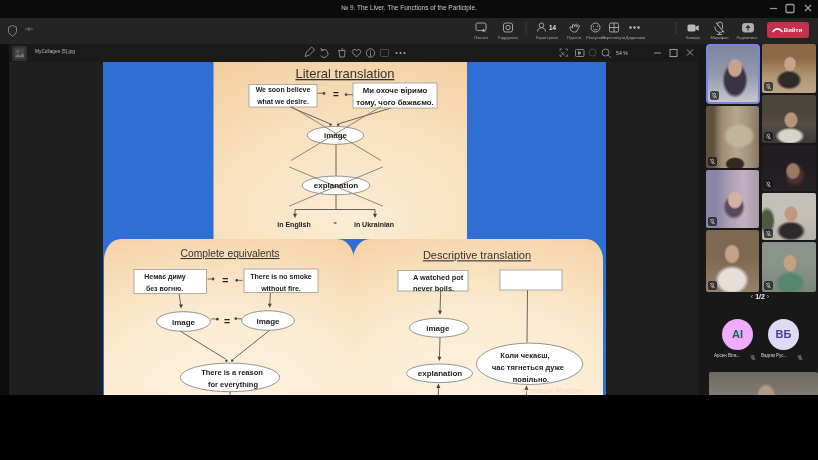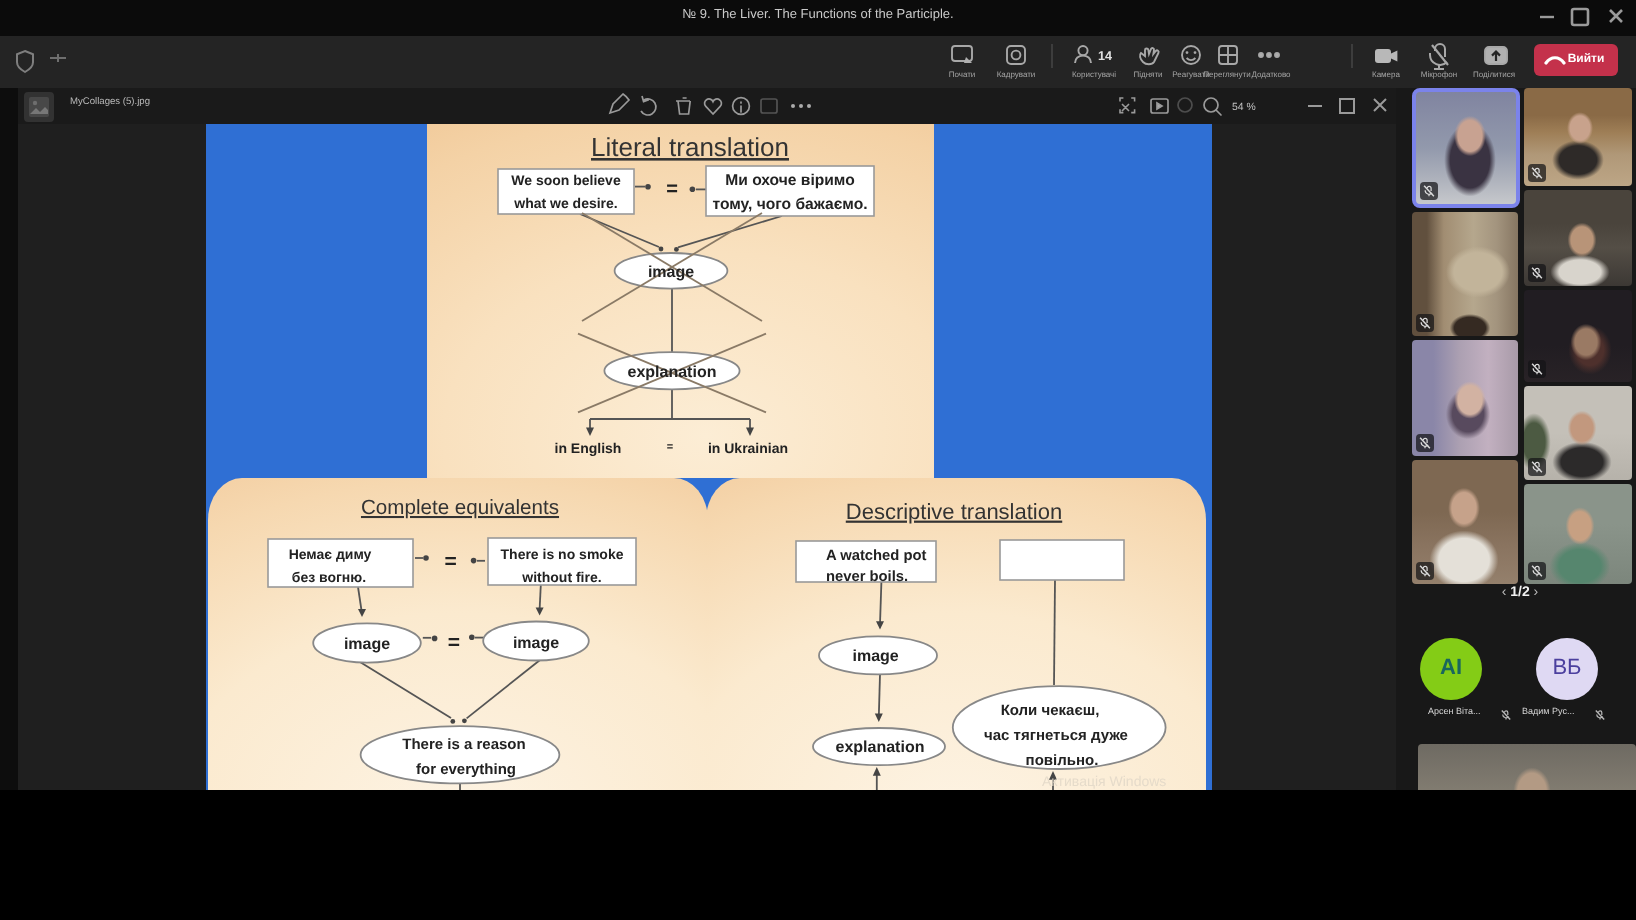--- a/index.html
+++ b/index.html
@@ -410,22 +410,22 @@
             <path d="M1.2 1 l5.6 6" stroke="#ddd" stroke-width="0.8"></path>
             <path d="M3 2.4 a1.1 1.1 0 0 1 2.2 0 v1.6 m-3.4-0.4 a2.3 2.3 0 0 0 4 1.5 m-1.8 1 v0.9" stroke="#ddd" stroke-width="0.7" fill="none"></path>
           </svg>
         </div>
       </div>
     <div class="abs vt" style="left:11px;top:328px;width:109px;height:64px;background:
       radial-gradient(ellipse 13px 17px at 57px 24px,#b39a84 0 55%,transparent 72%),
       radial-gradient(ellipse 34px 15px at 57px 50px,#4a5162 0 58%,transparent 80%),
       linear-gradient(180deg,#6e6a62 0%,#868074 45%,#968e82 72%,#8a8276 100%)"></div>
     <div class="abs" style="left:24px;top:249px;width:76px;height:12px;color:#b9b9b9;font-size:7px;text-align:center">‹ <b style="color:#f0f0f0">1/2</b> ›</div>
-    <div class="abs" style="left:12px;top:275px;width:31px;height:31px;border-radius:50%;background:#84cc16;color:#19665e;font-weight:bold;font-size:11px;text-align:center;line-height:31px">АІ</div>
-    <div class="abs" style="left:70px;top:275px;width:31px;height:31px;border-radius:50%;background:#dfd9f3;color:#4b3f9e;font-weight:normal;font-size:11px;text-align:center;line-height:31px">ВБ</div>
+    <div class="abs" style="left:24px;top:275px;width:31px;height:31px;border-radius:50%;background:#f0abfc;color:#19665e;font-weight:bold;font-size:11px;text-align:center;line-height:31px">АІ</div>
+    <div class="abs" style="left:70px;top:275px;width:31px;height:31px;border-radius:50%;background:#dfd9f3;color:#4b3f9e;font-weight:bold;font-size:11px;text-align:center;line-height:31px">ВБ</div>
     <div class="mini" style="left:16px;top:309px;color:#d8d8d8">Арсен Віта...</div>
       <div class="abs" style="left:52px;top:309px;width:6px;height:7px">
         <svg class="abs" style="left:0;top:1px" width="6" height="7" viewBox="0 0 8 8">
           <path d="M1.2 1 l5.6 6" stroke="#bbb" stroke-width="0.9"></path>
           <path d="M3 2.4 a1.1 1.1 0 0 1 2.2 0 v1.6 m-3.4-0.4 a2.3 2.3 0 0 0 4 1.5 m-1.8 1 v0.9" stroke="#bbb" stroke-width="0.8" fill="none"></path>
         </svg>
       </div>
     <div class="mini" style="left:63px;top:309px;color:#d8d8d8">Вадим Рус...</div>
       <div class="abs" style="left:99px;top:309px;width:6px;height:7px">
         <svg class="abs" style="left:0;top:1px" width="6" height="7" viewBox="0 0 8 8">

